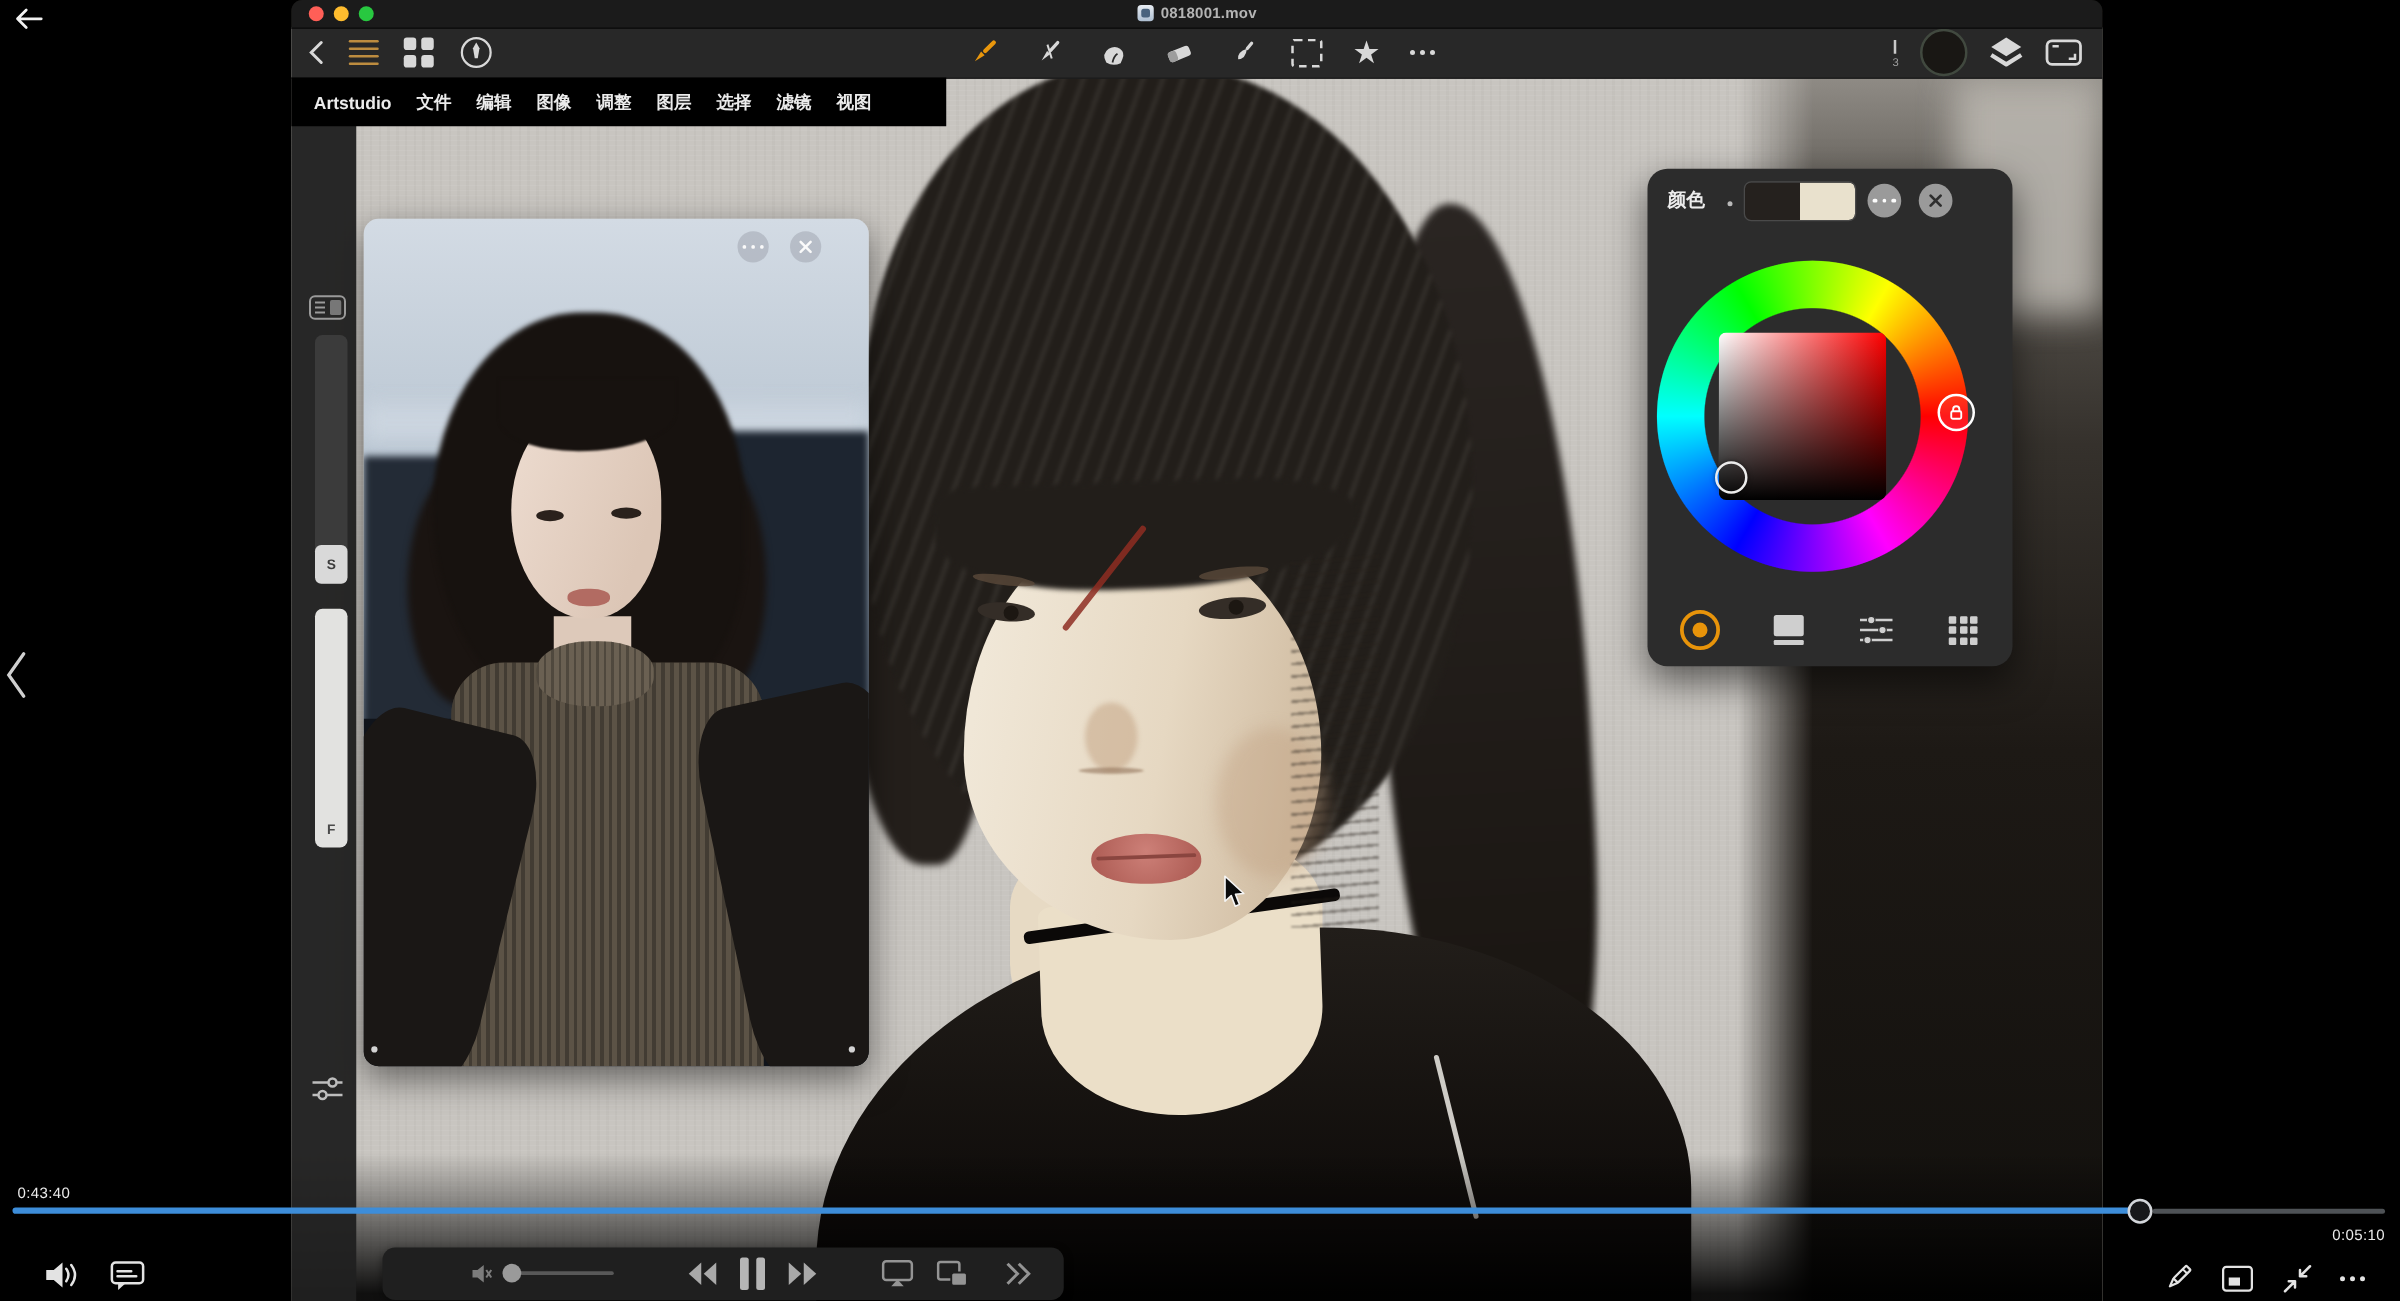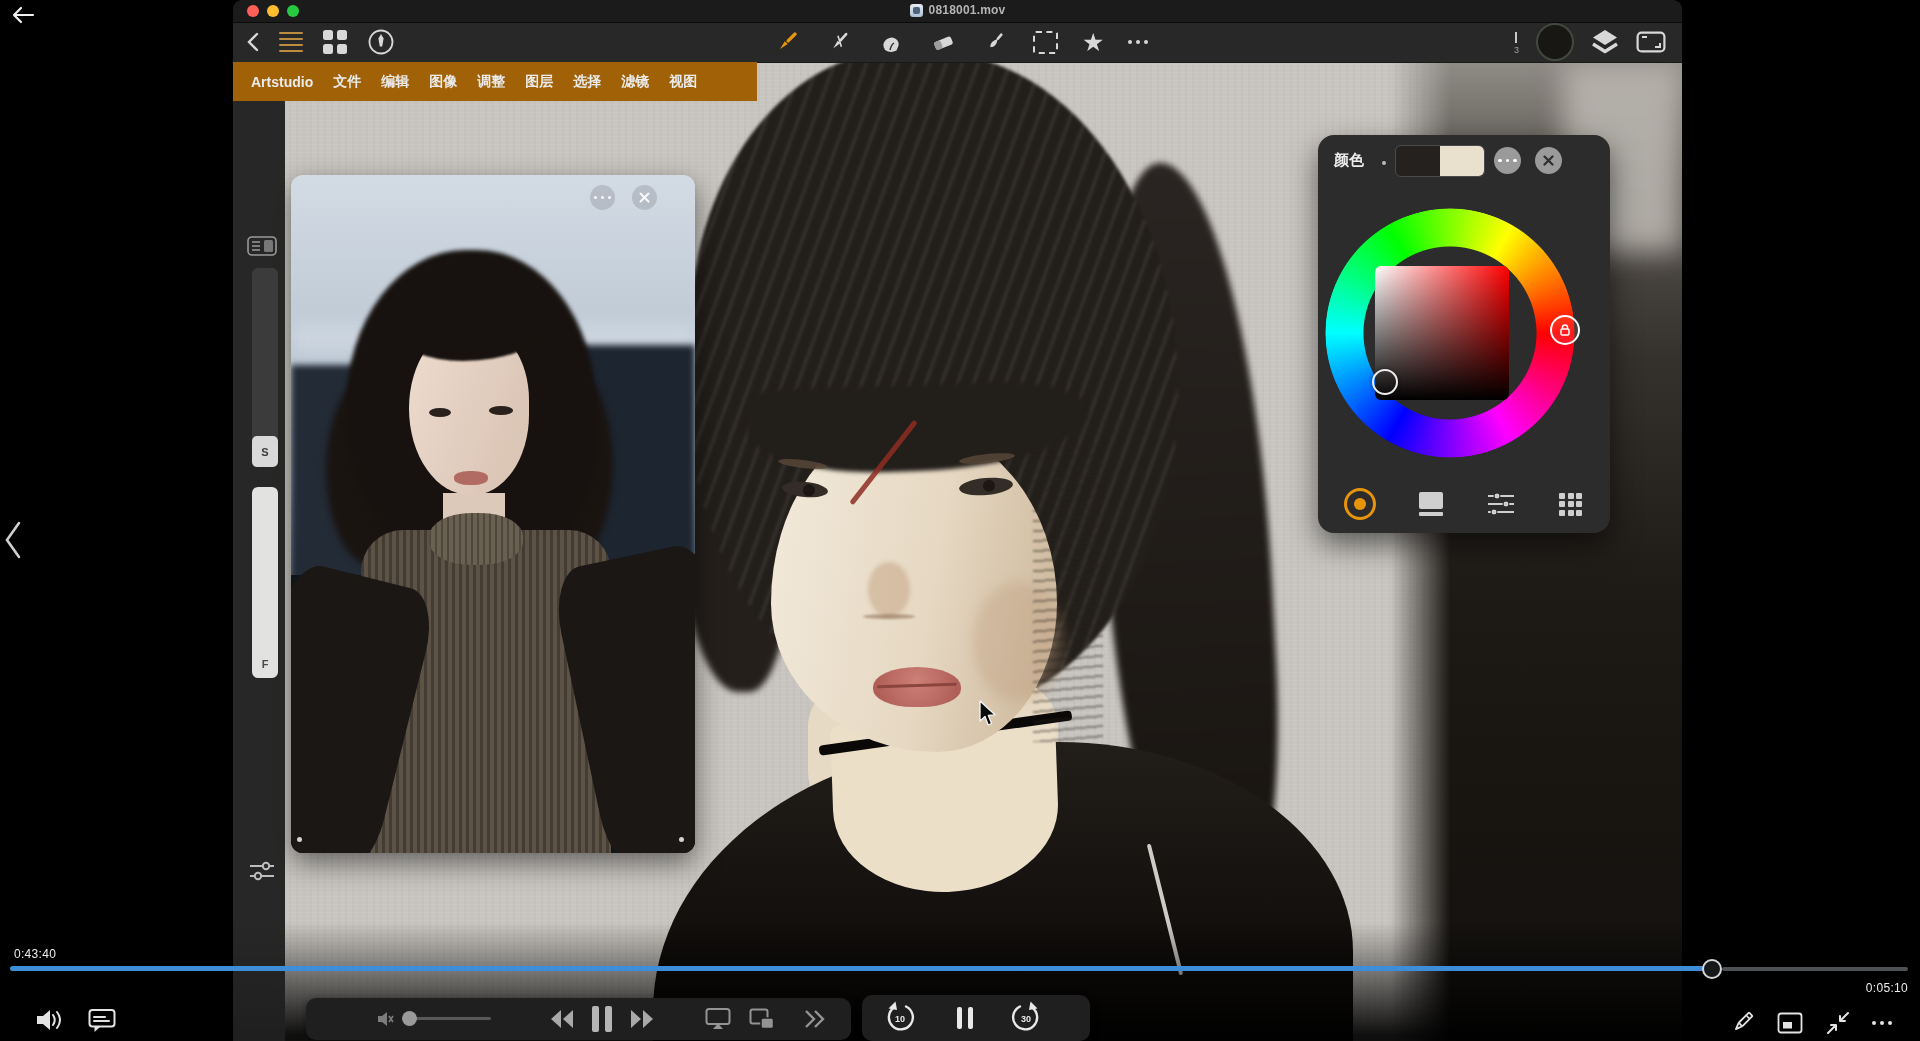--- a/index.html
+++ b/index.html
@@ -32,21 +32,21 @@
   .star{font-size:25px;color:#d8d8d8;line-height:25px;}
   .dots3{display:flex;gap:4px;}
   .dots3 i{width:4px;height:4px;border-radius:50%;background:#d8d8d8;}
   .marquee{width:21px;height:19px;border:2px dashed #d8d8d8;border-radius:3px;}
   #size-ind{display:flex;flex-direction:column;align-items:center;gap:2px;margin-top:2px;}
   #size-tick{width:2px;height:11px;background:#c9c9c9;}
   #size-num{font-size:9px;color:#9f9f9f;}
   #cur-color{width:34px;height:34px;border-radius:50%;background:#191714;border:2px solid #41493f;}
 
   
-  #menubar{left:0;top:62px;width:524px;height:39px;background:#a16207;}
+  #menubar{left:0;top:62px;width:524px;height:39px;background:#000000;}
   #menubar .inner{height:39px;padding:0 18px;gap:20px;}
   .mi{font-size:14px;font-weight:700;color:#ebebeb;white-space:nowrap;}
 
   
   #canvas{left:0;top:22px;width:1449px;height:1019px;overflow:hidden;background:#c8c5c0;}
   #tex{left:0;top:0;width:1449px;height:1019px;
     background:repeating-linear-gradient(0deg,rgba(255,255,255,.06) 0 1px,transparent 1px 4px),
                repeating-linear-gradient(90deg,rgba(120,115,108,.05) 0 2px,transparent 2px 7px);}
   .blob{position:absolute;}
   #p-right-dark{left:1157px;top:40px;width:292px;height:979px;
@@ -484,36 +484,20 @@
     <svg class="a" style="left:443px;top:10px;" width="26" height="22" viewBox="0 0 26 22">
       <rect x="1.5" y="1.5" width="17" height="14" rx="2" fill="none" stroke="#949494" stroke-width="2"></rect>
       <rect x="12" y="10" width="12.5" height="10.5" rx="2" fill="#949494" stroke="#1f1f1f" stroke-width="1.5"></rect>
     </svg>
     <svg class="a" style="left:497px;top:10px;" width="24" height="22" viewBox="0 0 24 22">
       <polyline points="3,3 11,11 3,19" fill="none" stroke="#949494" stroke-width="2.4"></polyline>
       <polyline points="12,3 20,11 12,19" fill="none" stroke="#949494" stroke-width="2.4"></polyline>
     </svg>
   </div>
 
-  <div id="bar-skip" class="a pbar">
-    <svg class="a" style="left:22px;top:6px;" width="32" height="34" viewBox="0 0 32 34">
-      <path d="M10 6.5 A 12 12 0 1 0 22 5.5" fill="none" stroke="#e8e8e8" stroke-width="2.4" stroke-linecap="round"></path>
-      <polygon points="11.5,0.5 13,9 4.5,7.5" fill="#e8e8e8"></polygon>
-    </svg>
-    <span class="skipnum" style="left:23px;top:19px;">10</span>
-    <div id="pause-skip" class="a pausebars">
-        <i></i>
-        <i></i>
-      </div>
-    <svg class="a" style="left:148px;top:6px;" width="32" height="34" viewBox="0 0 32 34">
-      <path d="M22 6.5 A 12 12 0 1 1 10 5.5" fill="none" stroke="#e8e8e8" stroke-width="2.4" stroke-linecap="round"></path>
-      <polygon points="20.5,0.5 19,9 27.5,7.5" fill="#e8e8e8"></polygon>
-    </svg>
-    <span class="skipnum" style="left:149px;top:19px;">30</span>
-  </div>
 
   <svg class="a" style="left:1729px;top:1008px;" width="28" height="28" viewBox="0 0 28 28">
     <g transform="rotate(45 14 14)">
       <rect x="11.5" y="3" width="5" height="14.5" rx="1" fill="none" stroke="#e3e3e3" stroke-width="1.8"></rect>
       <path d="M11.5 17.5 L14 24 L16.5 17.5" fill="none" stroke="#e3e3e3" stroke-width="1.8" stroke-linejoin="round"></path>
       <path d="M11.5 7 h5" stroke="#e3e3e3" stroke-width="1.6"></path>
     </g>
   </svg>
   <svg class="a" style="left:1777px;top:1012px;" width="26" height="22" viewBox="0 0 26 22">
     <rect x="1.5" y="1.5" width="23" height="19" rx="2.5" fill="none" stroke="#e3e3e3" stroke-width="1.8"></rect>

